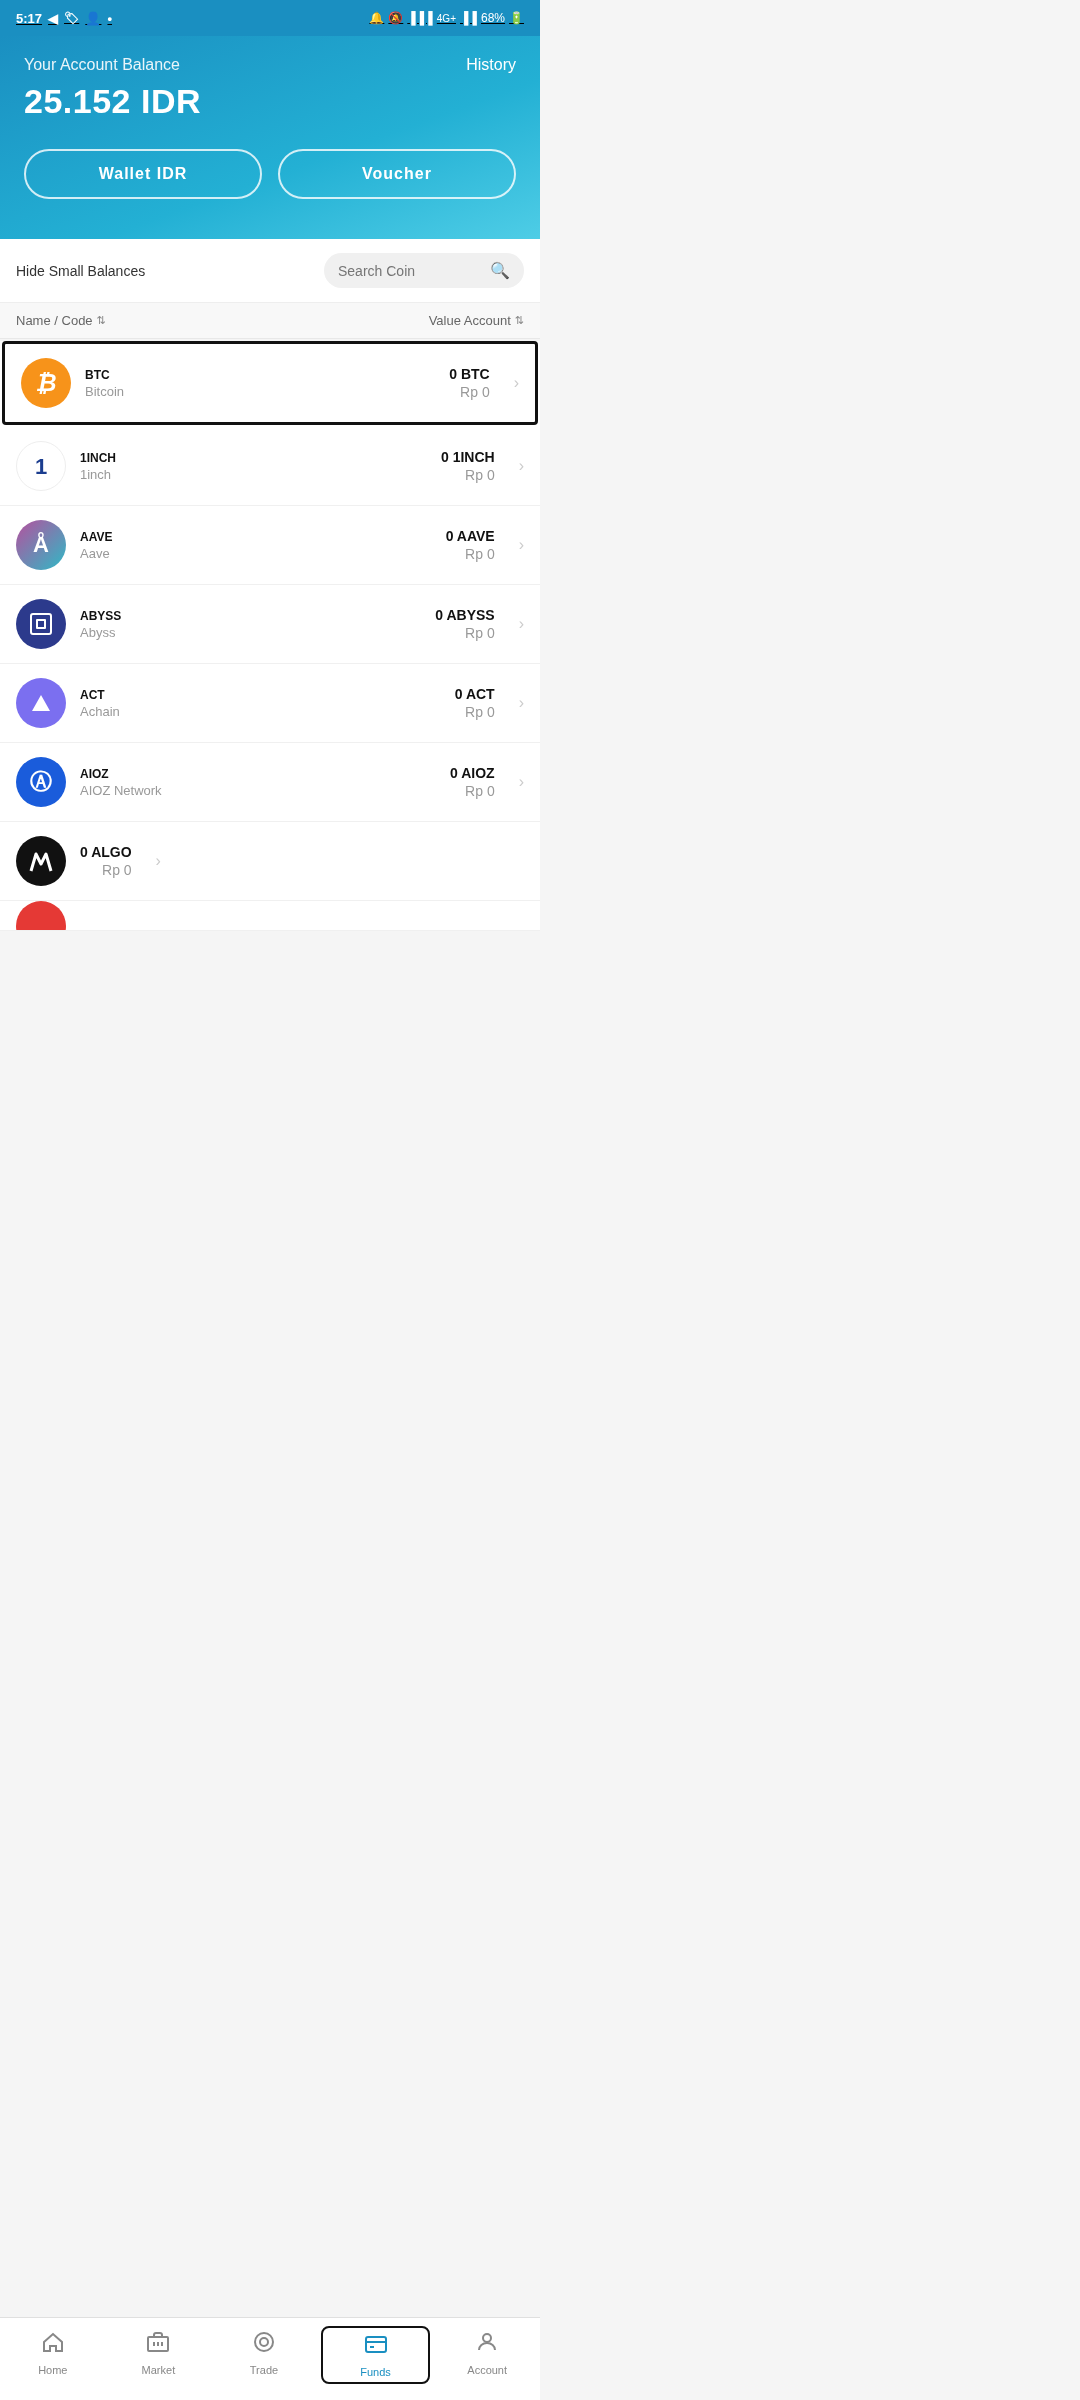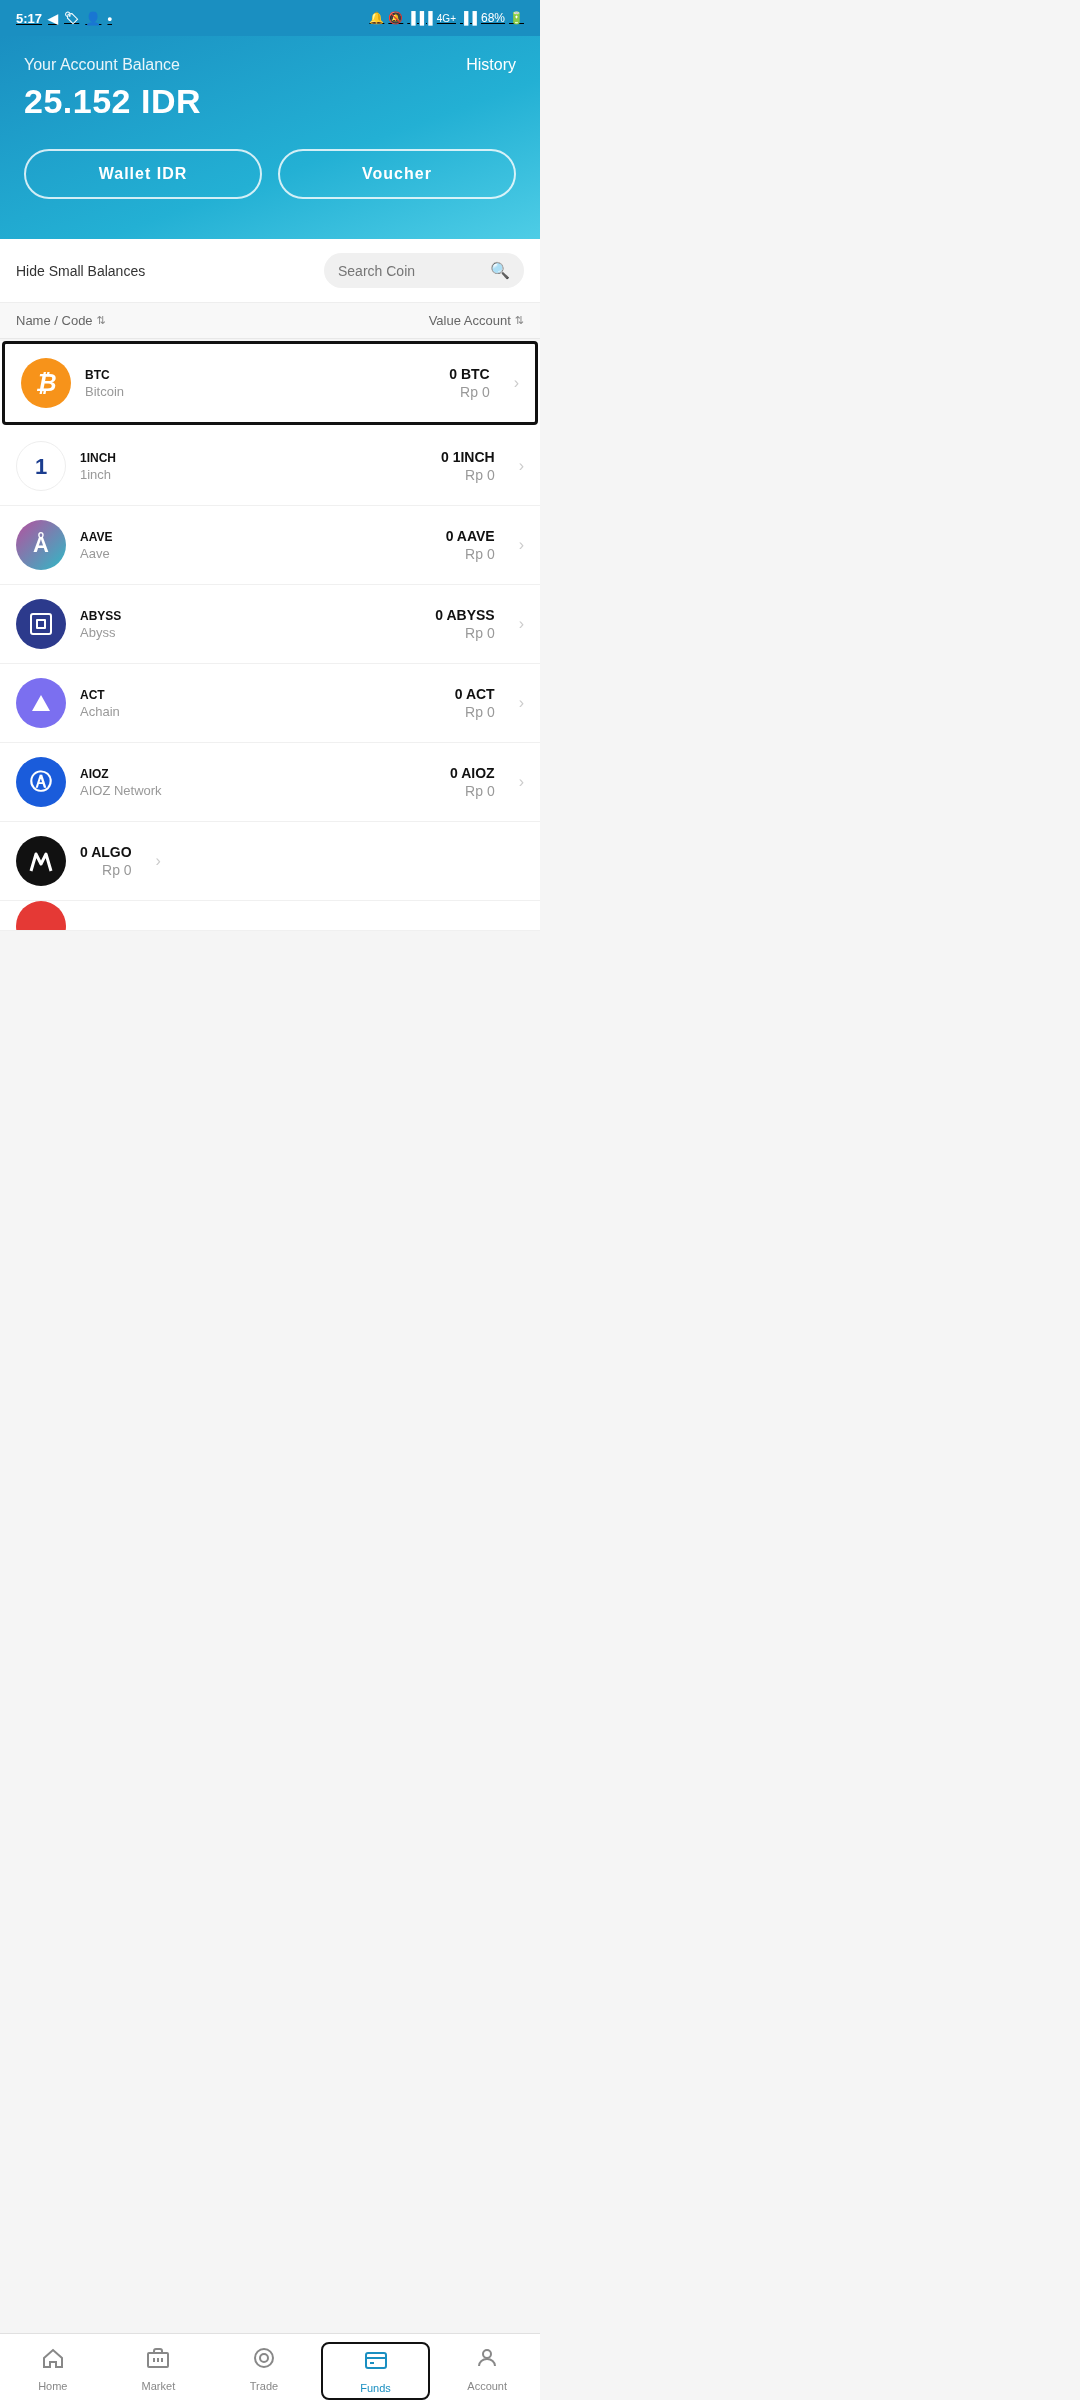--- a/index.html
+++ b/index.html
@@ -252,21 +252,21 @@
 
     
     .bottom-nav {
       position: fixed;
       bottom: 0;
       width: 540px;
       background: white;
       border-top: 1px solid #e0e0e0;
       display: flex;
       justify-content: space-around;
-      padding: 8px 0 0;
+      padding: 8px 0 16px;
       z-index: 100;
     }
     .nav-item {
       display: flex;
       flex-direction: column;
       align-items: center;
       gap: 4px;
       flex: 1;
       cursor: pointer;
       padding: 4px 0;

